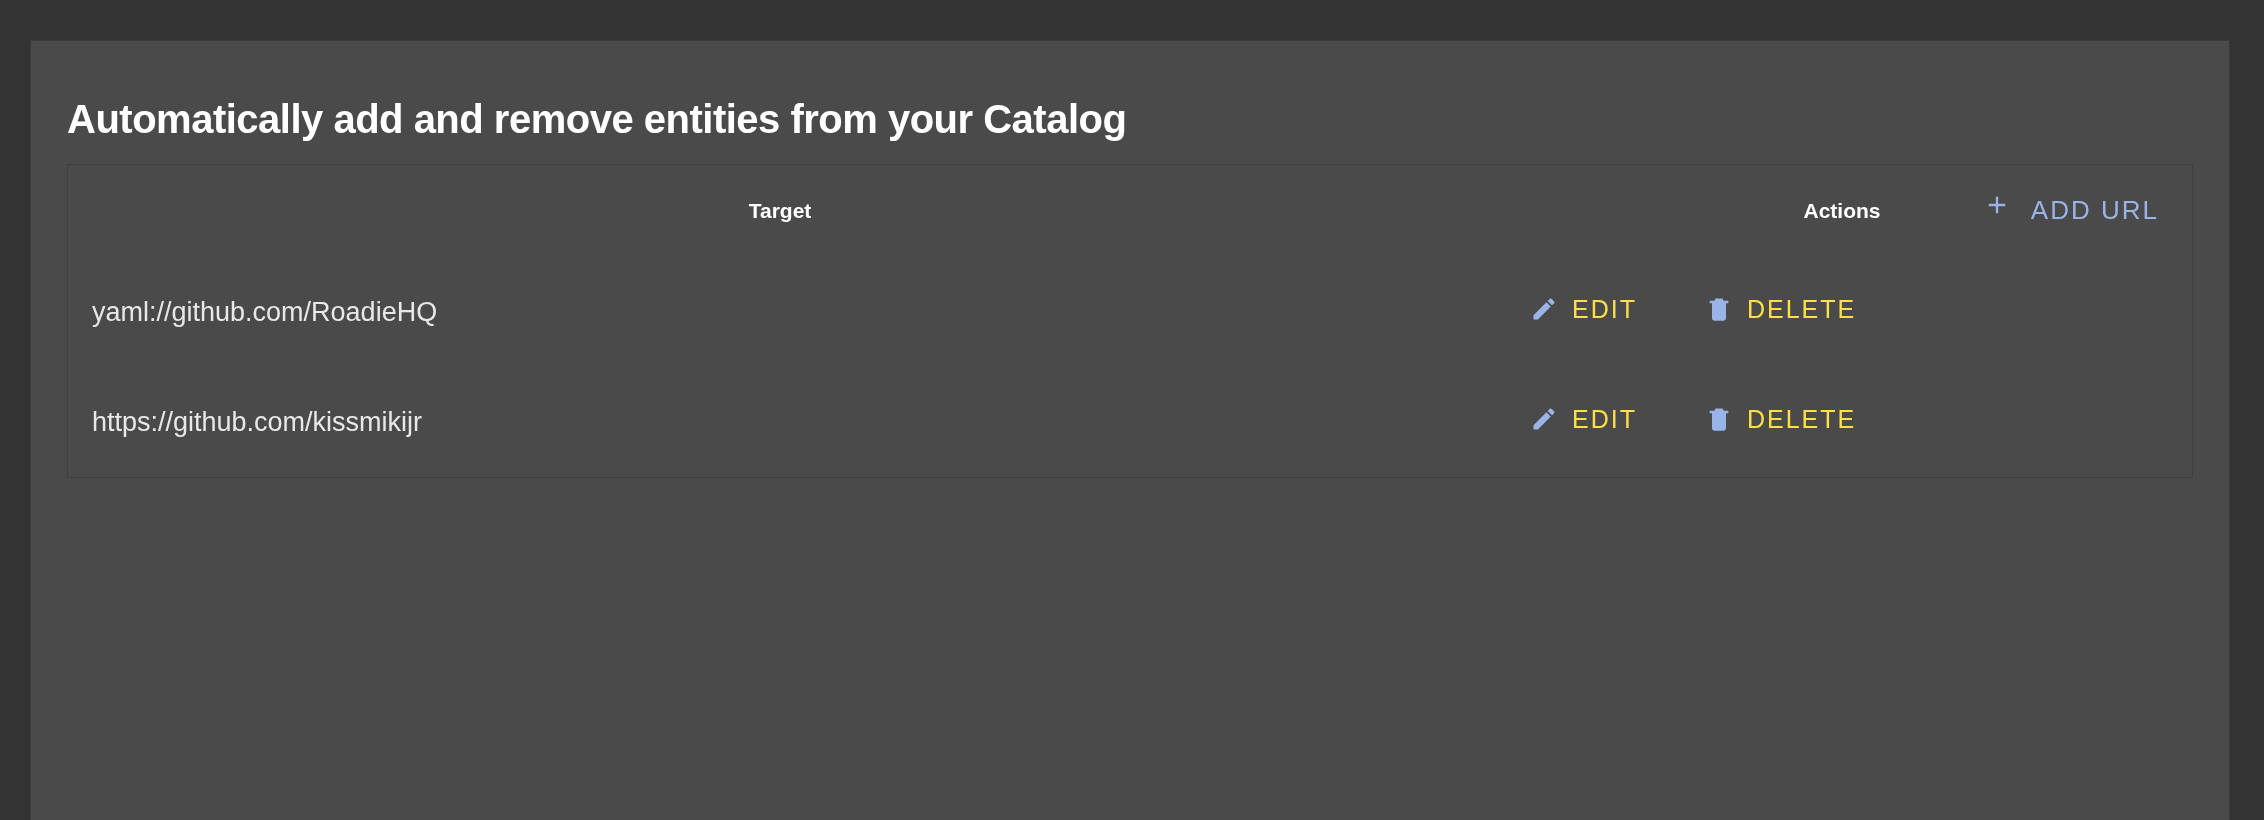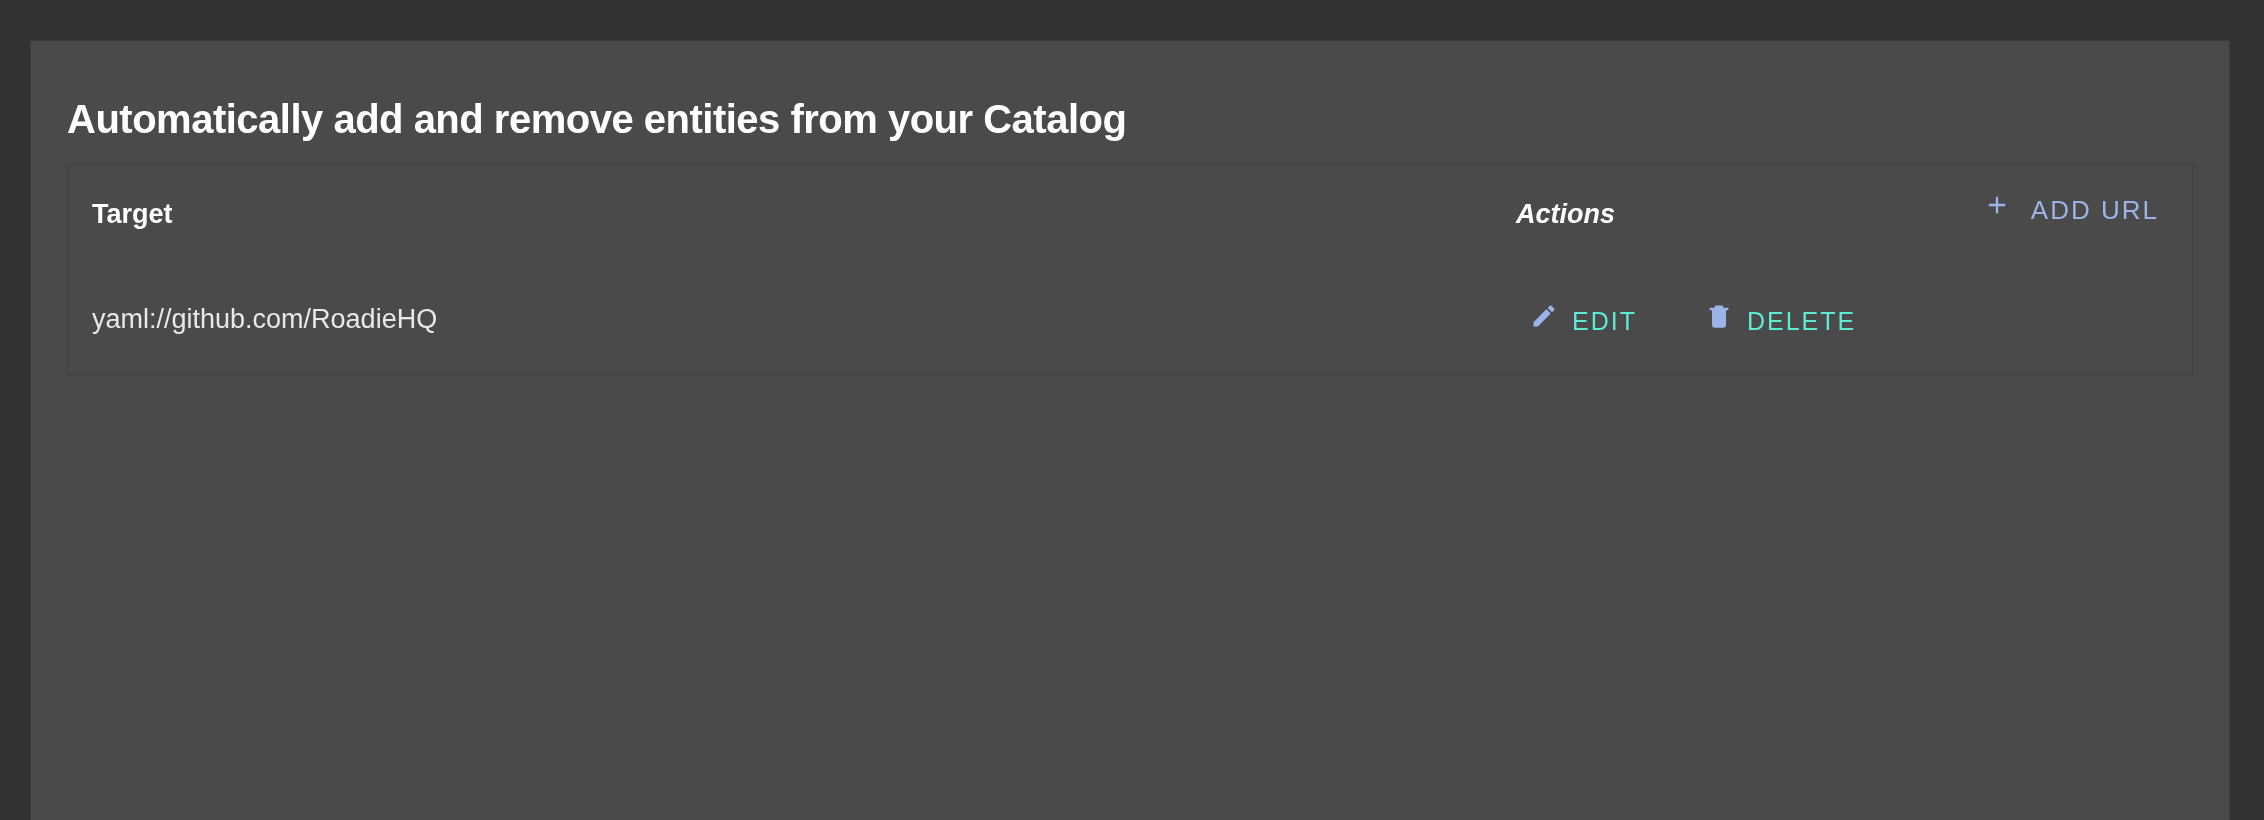--- a/index.html
+++ b/index.html
@@ -55,42 +55,42 @@
   .add-url svg { width: 28px; height: 28px; fill: #9bb4e8; }
   .table-wrap {
     border: 1px solid #3f3f3f;
     margin-top: 10px;
   }
   table {
     width: 100%;
     border-collapse: collapse;
   }
   th {
-    text-align: left;
-    font-size: 27px;
+    text-align: center;
+    font-size: 21px;
     font-weight: 700;
     color: #ffffff;
     padding: 34px 24px 34px 24px;
   }
-  th.actions-h { width: 700px; font-style: italic; }
+  th.actions-h { width: 700px; }
   td {
     font-size: 27px;
     font-weight: 400;
     color: #e8e8e8;
     padding: 28px 24px;
     vertical-align: middle;
   }
   td.actions {
     white-space: nowrap;
   }
   .btn {
     display: inline-flex;
-    align-items: flex-end;
+    align-items: flex-start;
     gap: 14px;
-    color: #5eead4;
+    color: #fde047;
     font-size: 25px;
     font-weight: 500;
     letter-spacing: 2px;
     cursor: pointer;
     padding: 10px 14px;
     margin-right: 40px;
     border: none;
     background: transparent;
     font-family: inherit;
   }
@@ -129,18 +129,32 @@
                       <path d="M3 17.25V21h3.75L17.81 9.94l-3.75-3.75L3 17.25zM20.71 7.04a1 1 0 0 0 0-1.41l-2.34-2.34a1 1 0 0 0-1.41 0l-1.83 1.83 3.75 3.75 1.83-1.83z"></path>
                     </svg></span>
                   <span>EDIT</span>
                 </button><button class="btn">
                   <span><svg viewBox="0 0 24 24">
                       <path d="M6 7h12v13a2 2 0 0 1-2 2H8a2 2 0 0 1-2-2V7zm3-4h6l1 2h4v2H4V5h4l1-2z"></path>
                     </svg></span>
                   <span>DELETE</span>
                 </button></td>
             </tr>
+            <tr>
+              <td>https://github.com/kissmikijr</td>
+              <td class="actions"><button class="btn">
+                  <span><svg viewBox="0 0 24 24">
+                      <path d="M3 17.25V21h3.75L17.81 9.94l-3.75-3.75L3 17.25zM20.71 7.04a1 1 0 0 0 0-1.41l-2.34-2.34a1 1 0 0 0-1.41 0l-1.83 1.83 3.75 3.75 1.83-1.83z"></path>
+                    </svg></span>
+                  <span>EDIT</span>
+                </button><button class="btn">
+                  <span><svg viewBox="0 0 24 24">
+                      <path d="M6 7h12v13a2 2 0 0 1-2 2H8a2 2 0 0 1-2-2V7zm3-4h6l1 2h4v2H4V5h4l1-2z"></path>
+                    </svg></span>
+                  <span>DELETE</span>
+                </button></td>
+            </tr>
           </tbody>
       </table>
     </div>
 
   </div>
 </div>
 
 </body></html>

